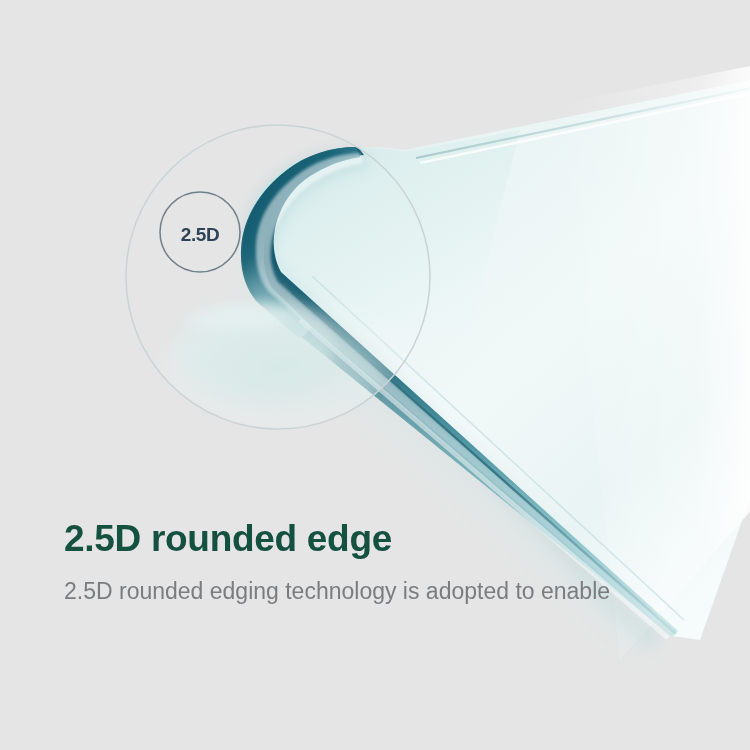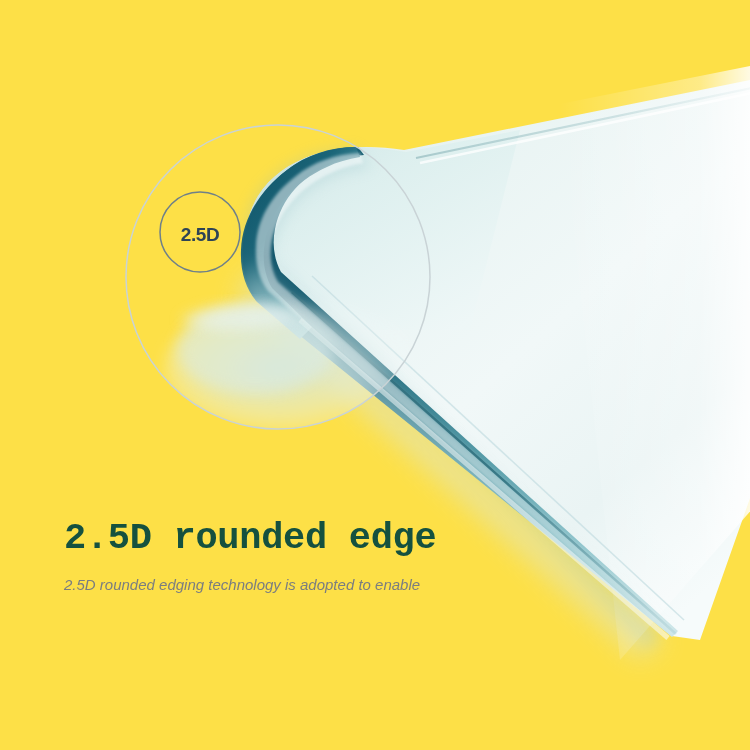--- a/index.html
+++ b/index.html
@@ -10,21 +10,21 @@
   }
   body {
     font-family: "Liberation Sans", sans-serif;
   }
 
   #scene {
     position: relative;
     width: 750px;
     height: 750px;
     overflow: hidden;
-    background: #fde047;
+    background: #e5e5e5;
   }
 
   
   #glass-artwork {
     position: absolute;
     left: 0;
     top: 0;
     width: 750px;
     height: 750px;
   }
@@ -32,38 +32,37 @@
   
   #text-block {
     position: absolute;
     left: 64px;
     top: 518px;
     width: 620px;
   }
 
   #headline {
     margin: 0;
-    font-family: Liberation Mono, monospace;
+    font-family: Liberation Sans, sans-serif;
     font-size: 37px;
     font-weight: bold;
     letter-spacing: -0.3px;
     line-height: 1.12;
     color: #15513f;
     white-space: nowrap;
   }
 
   #subcopy {
     margin: 14px 0 0 0;
     font-family: "Liberation Sans", sans-serif;
-    font-size: 15px;
+    font-size: 23px;
     font-weight: normal;
     line-height: 1.62;
     color: #7a7d80;
     max-width: 480px;
-    font-style: italic;
   }
   #subcopy .copy-line {
     display: block;
     white-space: nowrap;
   }
 
   
 </style>
 </head>
 <body>

